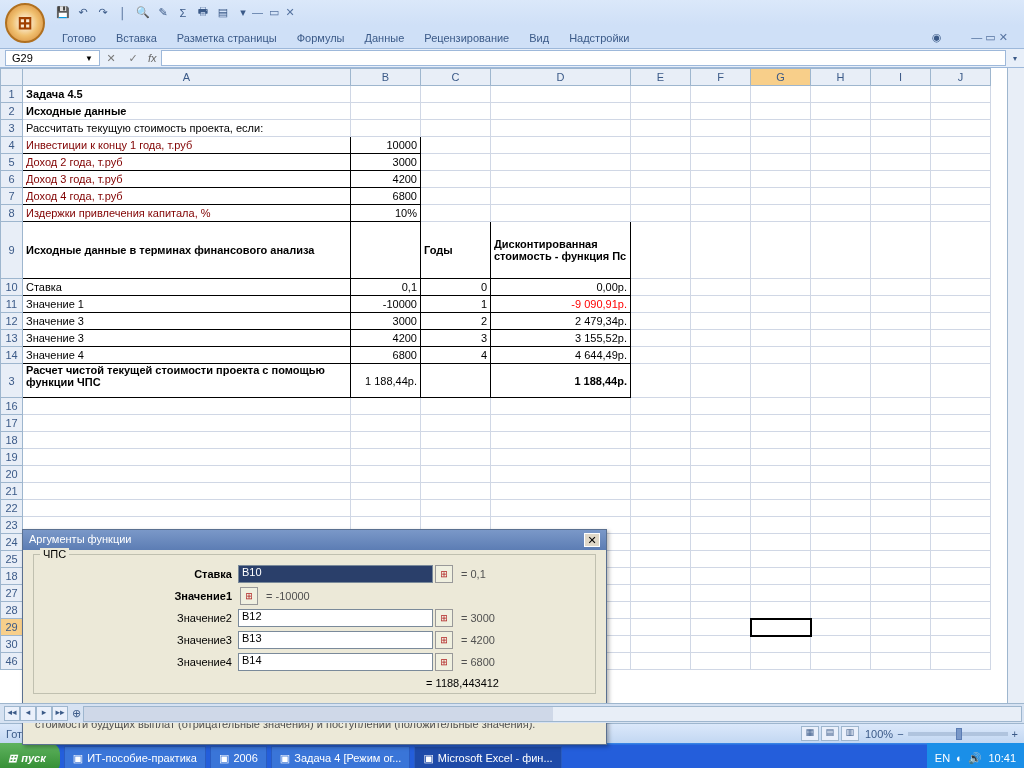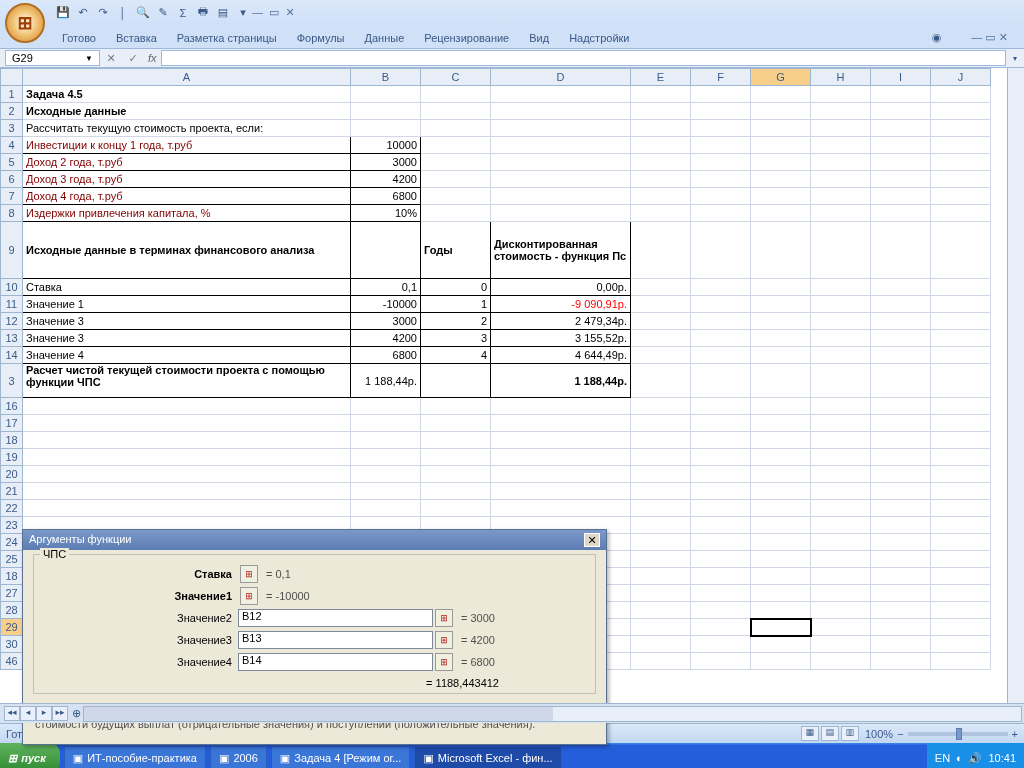--- a/index.html
+++ b/index.html
@@ -610,20 +610,21 @@
     <div class="dlg-title">
       <span>Аргументы функции</span>
       <span class="x">✕</span>
     </div>
     <div class="dlg-body">
       <div class="fieldset">
         <span class="fs-label">ЧПС</span>
         <div id="args">
             <div class="arg-row">
       <span class="arg-lbl b">Ставка</span>
+      <span class="arg-in sel">B10</span>
       <span class="ref-btn">⊞</span>
       <span class="arg-eq">= 0,1</span>
     </div>
             <div class="arg-row">
       <span class="arg-lbl b">Значение1</span>
       <span class="ref-btn">⊞</span>
       <span class="arg-eq">= -10000</span>
     </div>
             <div class="arg-row">
       <span class="arg-lbl ">Значение2</span>

